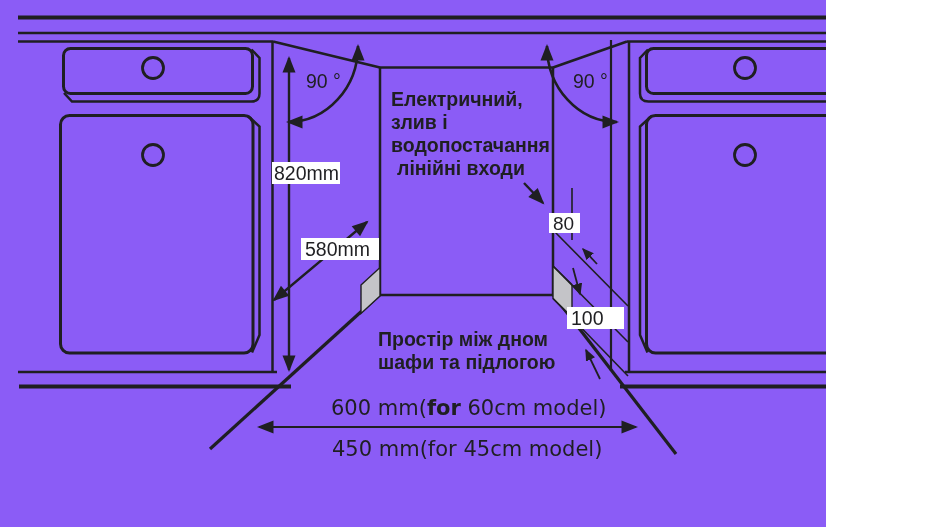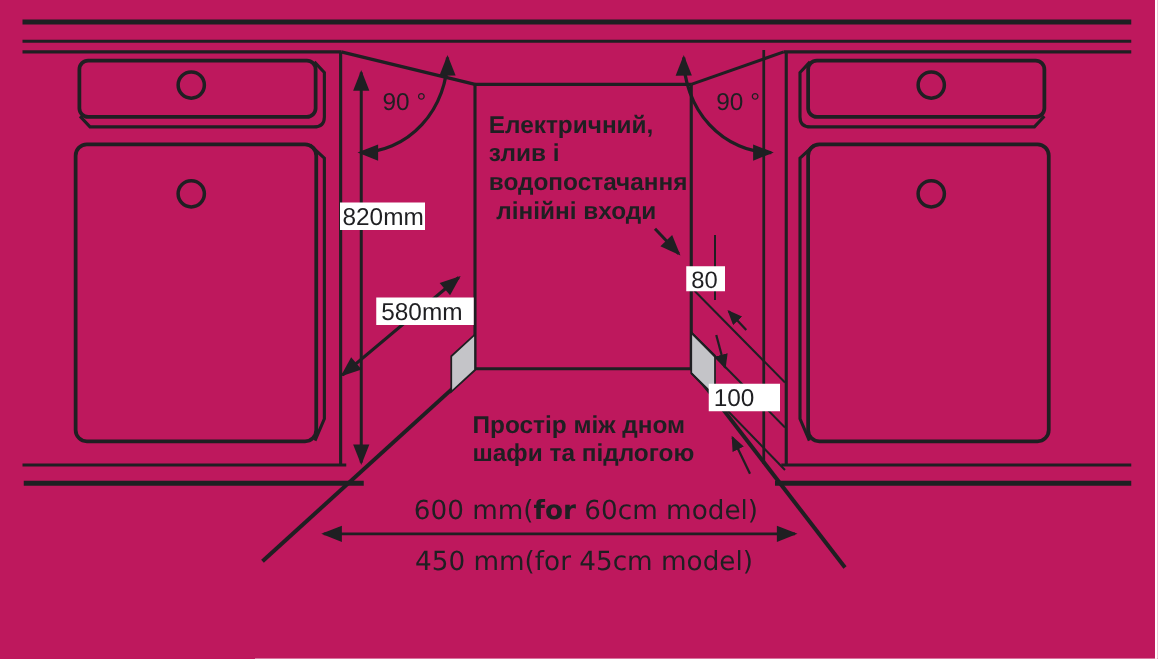--- a/index.html
+++ b/index.html
@@ -1,16 +1,16 @@
 <!DOCTYPE html>
 <html><head>
 <meta charset="utf-8">
 <style>
   html,body{margin:0;padding:0;background:#ffffff;}
-  .stage{position:relative;width:924px;height:527px;background:#be185d;overflow:hidden;
+  .stage{position:relative;width:826px;height:527px;background:#8b5cf6;overflow:hidden;
          font-family:"Liberation Sans","DejaVu Sans",sans-serif;}
   svg{display:block;}
   .ink{stroke:#1f1f22;fill:none;}
   text{fill:#1f1f22;}
   .lbl{font-family:"Liberation Sans","DejaVu Sans",sans-serif;font-size:19.5px;}
   .lbl-sm{font-family:"Liberation Sans","DejaVu Sans",sans-serif;font-size:19px;}
   .note{font-family:"Liberation Sans","DejaVu Sans",sans-serif;font-size:19.5px;font-weight:bold;}
   .dimtext{font-family:"DejaVu Sans","Liberation Sans",sans-serif;font-size:21px;}
   .halo{fill:#ffffff;stroke:none;}
 </style>

